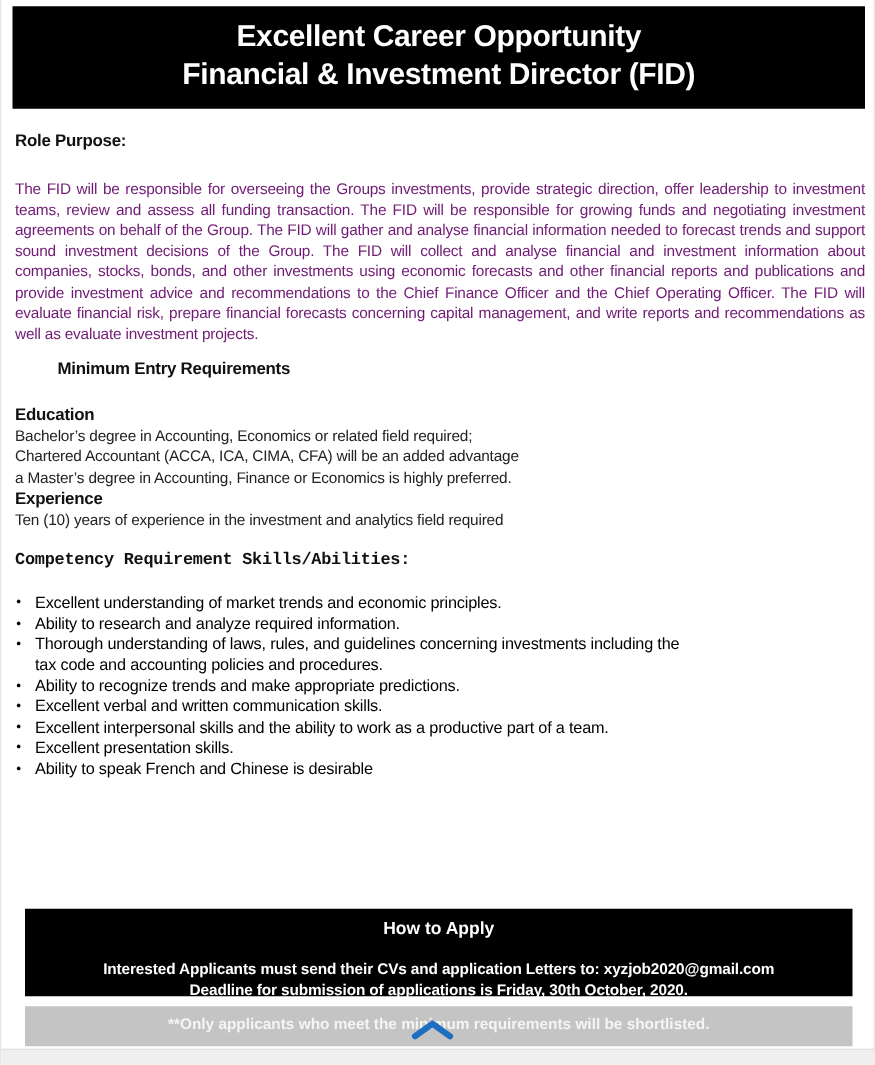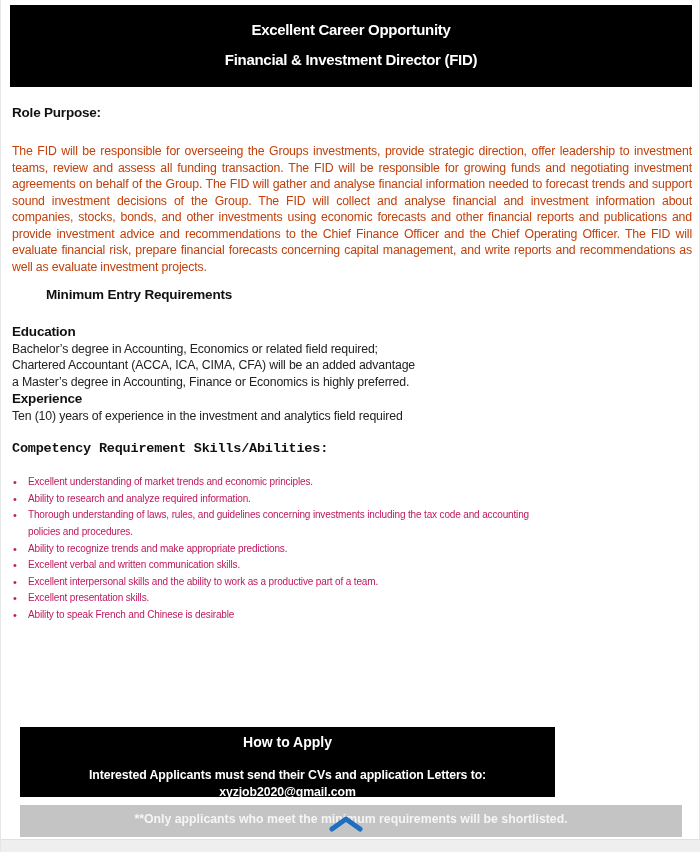--- a/index.html
+++ b/index.html
@@ -1,28 +1,28 @@
 <!DOCTYPE html>
 <html><head>
   <meta charset="utf-8">
   <style>
     * { box-sizing: border-box; margin: 0; padding: 0; }
     html, body { width: 700px; height: 852px; background: #ffffff; overflow: hidden; }
     body { font-family: "Liberation Sans", sans-serif; color: #1a1a1a; position: relative; }
     .page { position: absolute; left: 0; top: 0; width: 700px; height: 852px; background: #fff; border-left: 1px solid #e6e6e6; border-right: 1px solid #e6e6e6; }
     .header { position: absolute; left: 9px; top: 5px; width: 682px; height: 82px; background: #000; color: #fff; text-align: center; padding-top: 10px; }
-    .header .t1, .header .t2 { font-weight: bold; font-size: 15px; line-height: 30px; letter-spacing: -0.3px; }
+    .header .t1, .header .t2 { font-weight: bold; font-size: 24px; line-height: 30px; letter-spacing: -0.3px; }
     .content { position: absolute; left: 11px; top: 104px; width: 680px; }
     h3 { font-size: 13.5px; font-weight: bold; color: #111; line-height: 18px; letter-spacing: -0.2px; }
-    .para { font-size: 12.3px; line-height: 16.5px; color: #c2410c; text-align: justify; letter-spacing: -0.15px; }
+    .para { font-size: 12.3px; line-height: 16.5px; color: #701a75; text-align: justify; letter-spacing: -0.15px; }
     .lines div { font-size: 12.3px; line-height: 16.3px; color: #222; letter-spacing: -0.15px; }
     ul.skills { list-style: none; }
-    ul.skills li { font-size: 10px; line-height: 16.6px; color: #be185d; padding-left: 16px; position: relative; letter-spacing: -0.15px; }
+    ul.skills li { font-size: 13px; line-height: 16.6px; color: #000000; padding-left: 16px; position: relative; letter-spacing: -0.15px; }
     ul.skills li::before { content: "\2022"; position: absolute; left: 1px; top: 0; font-size: 11px; }
-    .apply { position: absolute; left: 19px; top: 727px; width: 535px; height: 70px; background: #000; color: #fff; text-align: center; }
+    .apply { position: absolute; left: 19px; top: 727px; width: 662px; height: 70px; background: #000; color: #fff; text-align: center; }
     .apply .title { font-weight: bold; font-size: 14px; line-height: 18px; margin-top: 6px; }
     .apply .line { font-weight: bold; font-size: 12.3px; line-height: 16.5px; letter-spacing: -0.1px; }
     .apply .line1 { margin-top: 16px; }
     .note { position: absolute; left: 19px; top: 805px; width: 662px; height: 32px; background: #c4c4c4; color: #f5f5f5; text-align: center; font-weight: bold; font-size: 12.3px; line-height: 28px; }
     .bottom-bar { position: absolute; left: 0; top: 839px; width: 700px; height: 13px; background: #efefef; border-top: 1px solid #e0e0e0; }
     .scroll-up { position: absolute; left: 325px; top: 812px; width: 40px; height: 22px; cursor: pointer; }
   </style>
 </head>
 <body>
 

